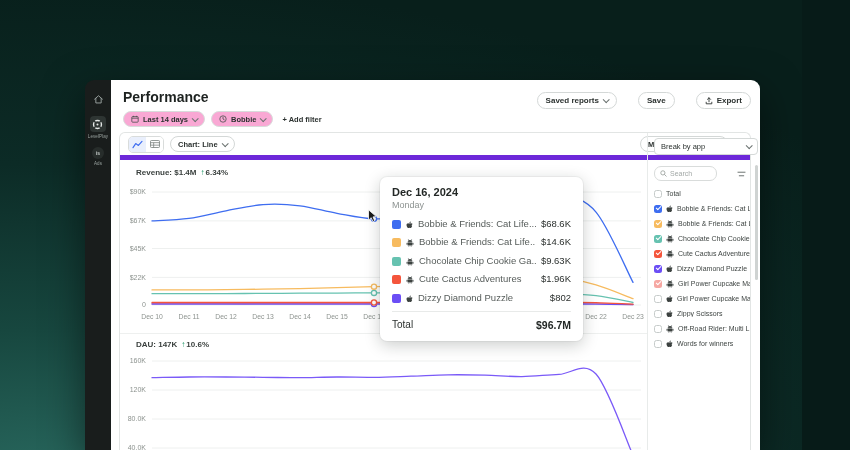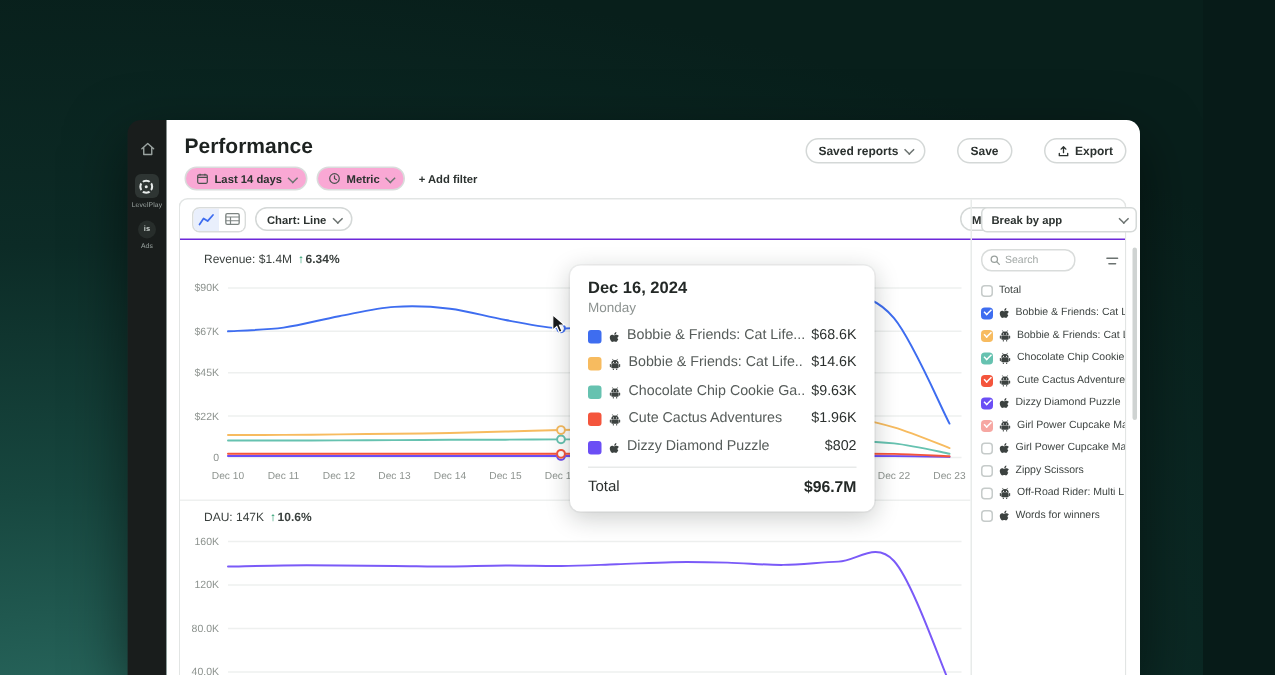--- a/index.html
+++ b/index.html
@@ -23,35 +23,35 @@
   .chv{width:4px;height:4px;border-right:1.1px solid #6b7270;border-bottom:1.1px solid #6b7270;
     transform:rotate(45deg) translateY(-1px);display:inline-block;}
   .filters{position:absolute;left:12px;top:31px;display:flex;align-items:center;gap:6px;}
   .pill{display:inline-flex;align-items:center;gap:4px;border:1px solid #d9dcdb;border-radius:8px;
     padding:2.5px 7px;font-size:7.5px;font-weight:600;color:#2c3230;background:#f9a8d4;cursor:pointer;}
   .addfilter{font-size:7.5px;font-weight:600;color:#2c3230;cursor:pointer;margin-left:3px;}
   .page-scrollbar{position:absolute;right:2px;top:85px;width:3px;height:115px;background:#cfd3d2;border-radius:2px;}
   
   .card{position:absolute;left:8px;top:52px;width:630px;bottom:0;border:1px solid #e2e5e4;border-bottom:none;
     border-radius:6px 6px 0 0;background:#fff;}
-  .card-toolbar{position:absolute;top:0;left:0;right:0;height:27px;border-bottom:1px solid #6d28d9;
+  .card-toolbar{position:absolute;top:0;left:0;right:0;height:27px;border-bottom:5px solid #6d28d9;
     display:flex;align-items:center;padding:0 8px;box-sizing:border-box;}
   .toggle{display:flex;border:1px solid #d9dcdb;border-radius:5px;overflow:hidden;margin-right:6px;}
   .tg-cell{width:17px;height:15px;display:flex;align-items:center;justify-content:center;background:#fff;cursor:pointer;}
   .tg-cell.active{background:#e9effc;}
   .btn.sm{padding:2.5px 7px;font-size:7.5px;border-radius:8px;}
   .metric{margin-left:auto;margin-right:14px;}
   .vdiv{position:absolute;top:0;bottom:0;left:527px;width:1px;background:#e8ebea;}
   .breakby{position:absolute;left:534px;top:5px;width:90px;height:15px;border:1px solid #d5d9d8;border-radius:4px;
-    font-size:7.5px;font-weight:700;color:#2c3230;display:flex;align-items:center;justify-content:space-between;
+    font-size:7.5px;font-weight:400;color:#2c3230;display:flex;align-items:center;justify-content:space-between;
     padding:0 6px;cursor:pointer;background:#fff;}
   
   .charts{position:absolute;left:0;top:27px;width:527px;bottom:0;}
   .chart-head{position:absolute;left:16px;display:flex;align-items:baseline;}
-  .ch-title{font-size:8px;font-weight:400;color:#3a403e;}
+  .ch-title{font-size:8px;font-weight:700;color:#3a403e;}
   .trend-arrow{font-size:8px;font-weight:700;color:#12925f;margin-left:4px;}
   .trend-val{font-size:8px;font-weight:700;color:#3a403e;margin-left:1px;}
   .charts svg{position:absolute;left:0;overflow:hidden;}
   .hr{position:absolute;left:0;right:0;top:173px;border-top:1px solid #eef0ef;}
   
   .search-row{position:absolute;left:534px;top:33px;width:92px;display:flex;align-items:center;gap:20px;}
   .search-box{flex:1;height:13px;border:1px solid #d9dcdb;border-radius:7px;display:flex;align-items:center;
     padding:0 5px;gap:3px;background:#fff;}
   .search-box input{border:none;outline:none;width:100%;font-size:7px;color:#333;font-family:"Liberation Sans",sans-serif;background:transparent;padding:0;}
   .search-box input::placeholder{color:#a2a8a6;}
@@ -139,21 +139,21 @@
           <span>Last 14 days</span>
           <span class="chv"></span>
         </span>
         <span class="pill">
           <span class="picon">
             <svg width="8" height="8" viewBox="0 0 10 10">
                 <circle cx="5" cy="5" r="4" fill="none" stroke="#4a504e" stroke-width="1"></circle>
                 <path d="M5 2.8 V5 L6.6 6" fill="none" stroke="#4a504e" stroke-width="1" stroke-linecap="round"></path>
               </svg>
           </span>
-          <span>Metric</span>
+          <span>Bobbie</span>
           <span class="chv"></span>
         </span>
         <span class="addfilter">+ Add filter</span>
       </div>
 
       <div class="page-scrollbar"></div>
 
       <div class="card">
         <div class="card-toolbar">
           <div class="toggle">

